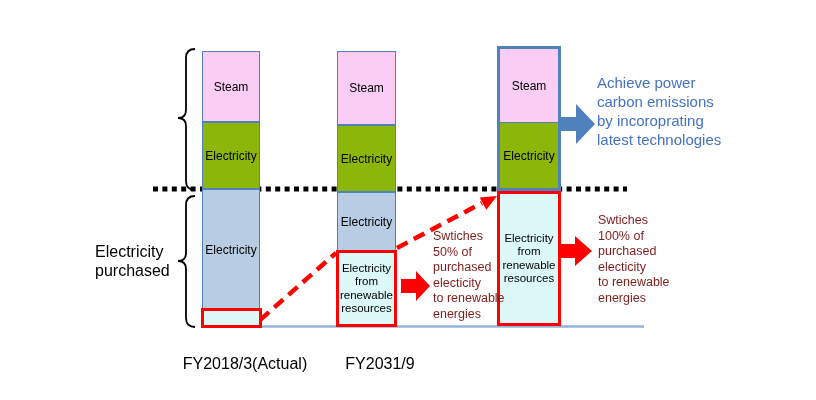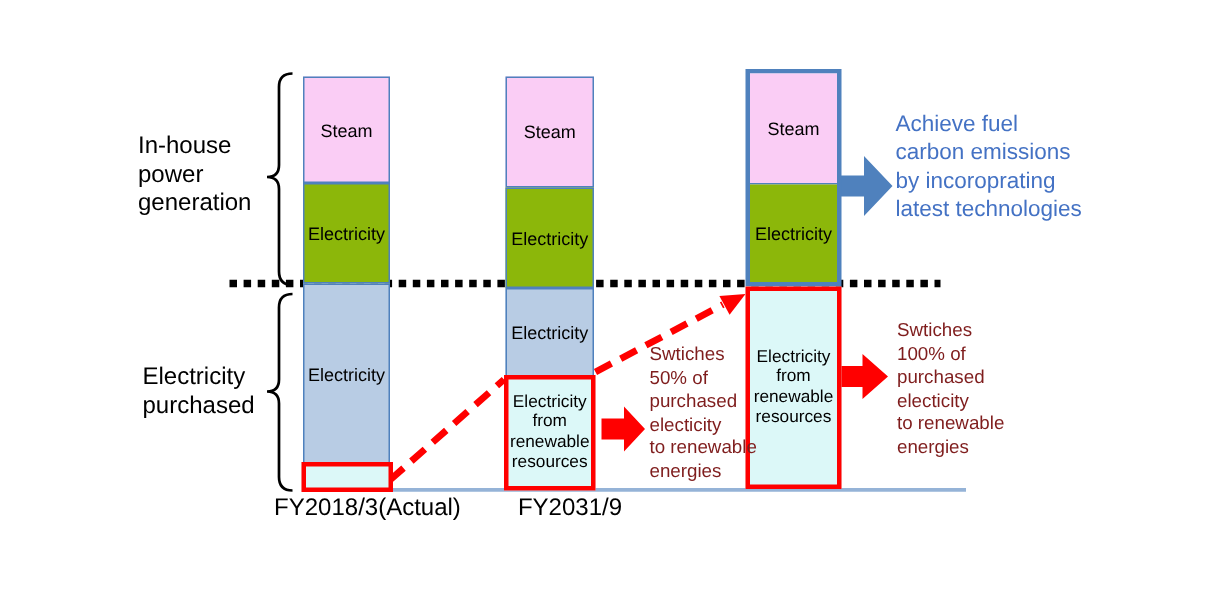--- a/index.html
+++ b/index.html
@@ -23,21 +23,21 @@
   .bluebox{
     position:absolute;box-sizing:border-box;border:3px solid #4f81bd;
     display:flex;flex-direction:column;
   }
   .bluebox .inner-seg{
     box-sizing:border-box;display:flex;align-items:center;justify-content:center;
     text-align:center;color:#000;font-size:12px;
   }
   
   .axis-label{
-    position:absolute;top:330px;height:20px;color:#000;font-size:16px;
+    position:absolute;top:355px;height:20px;color:#000;font-size:16px;
     text-align:center;
   }
   
   .blue-note-main{
     color:#4472c4;font-size:15px;line-height:19px;white-space:pre-line;
   }
   .blue-note-sub{
     color:#4472c4;font-size:12px;line-height:14px;margin-top:2px;white-space:pre-line;
   }
   .red-note{
@@ -64,23 +64,20 @@
     <line x1="397" y1="248" x2="482" y2="203" stroke="#ff0000" stroke-width="4.5" stroke-dasharray="12 7"></line>
     <polygon points="497,196 486.4,209.8 479.6,197.4" fill="#ff0000"></polygon>
 
     <polygon points="401,279 416,279 416,271 430,286 416,301 416,293 401,293" fill="#ff0000"></polygon>
 
     <polygon points="560,244 575,244 575,236 592,251 575,266 575,258 560,258" fill="#ff0000"></polygon>
 
     <polygon points="560,117 576,117 576,104 595,124 576,144 576,131 560,131" fill="#4f81bd"></polygon>
   </svg>
 
-  <div class="abs row-label" style="left:92px;top:88px;width:110px;">In-house
-power
-generation</div>
   <div class="abs row-label" style="left:95px;top:242px;width:110px;">Electricity
 purchased</div>
 
   <div class="seg" style="left:202px;top:51px;width:58px;height:71px;background:#facdf5;">Steam</div>
   <div class="seg" style="left:202px;top:122px;width:58px;height:67px;background:#8cb70a;">Electricity</div>
   <div class="seg" style="left:202px;top:189px;width:58px;height:121px;background:#b8cce4;">Electricity</div>
   <div class="seg renew" style="left:201px;top:308px;width:61px;height:20px;background:#dcf8f8;"></div>
 
   <div class="seg" style="left:337px;top:51px;width:59px;height:74px;background:#facdf5;">Steam</div>
   <div class="seg" style="left:337px;top:125px;width:59px;height:67px;background:#8cb70a;">Electricity</div>
@@ -96,21 +93,21 @@
   </div>
   <div class="seg renew preline" style="left:497px;top:191px;width:64px;height:135px;background:#dcf8f8;">Electricity
 from
 renewable
 resources</div>
 
   <div class="axis-label" style="left:165px;width:160px;">FY2018/3(Actual)</div>
   <div class="axis-label" style="left:310px;width:140px;">FY2031/9</div>
 
   <div class="abs" style="left:597px;top:73px;width:150px;">
-    <div class="blue-note-main">Achieve fuel
+    <div class="blue-note-main">Achieve power
 carbon emissions
 by incoroprating
 latest technologies</div>
   </div>
 
   <div class="abs red-note" style="left:433px;top:229px;width:90px;">Swtiches
 50% of
 purchased
 electicity
 to renewable

